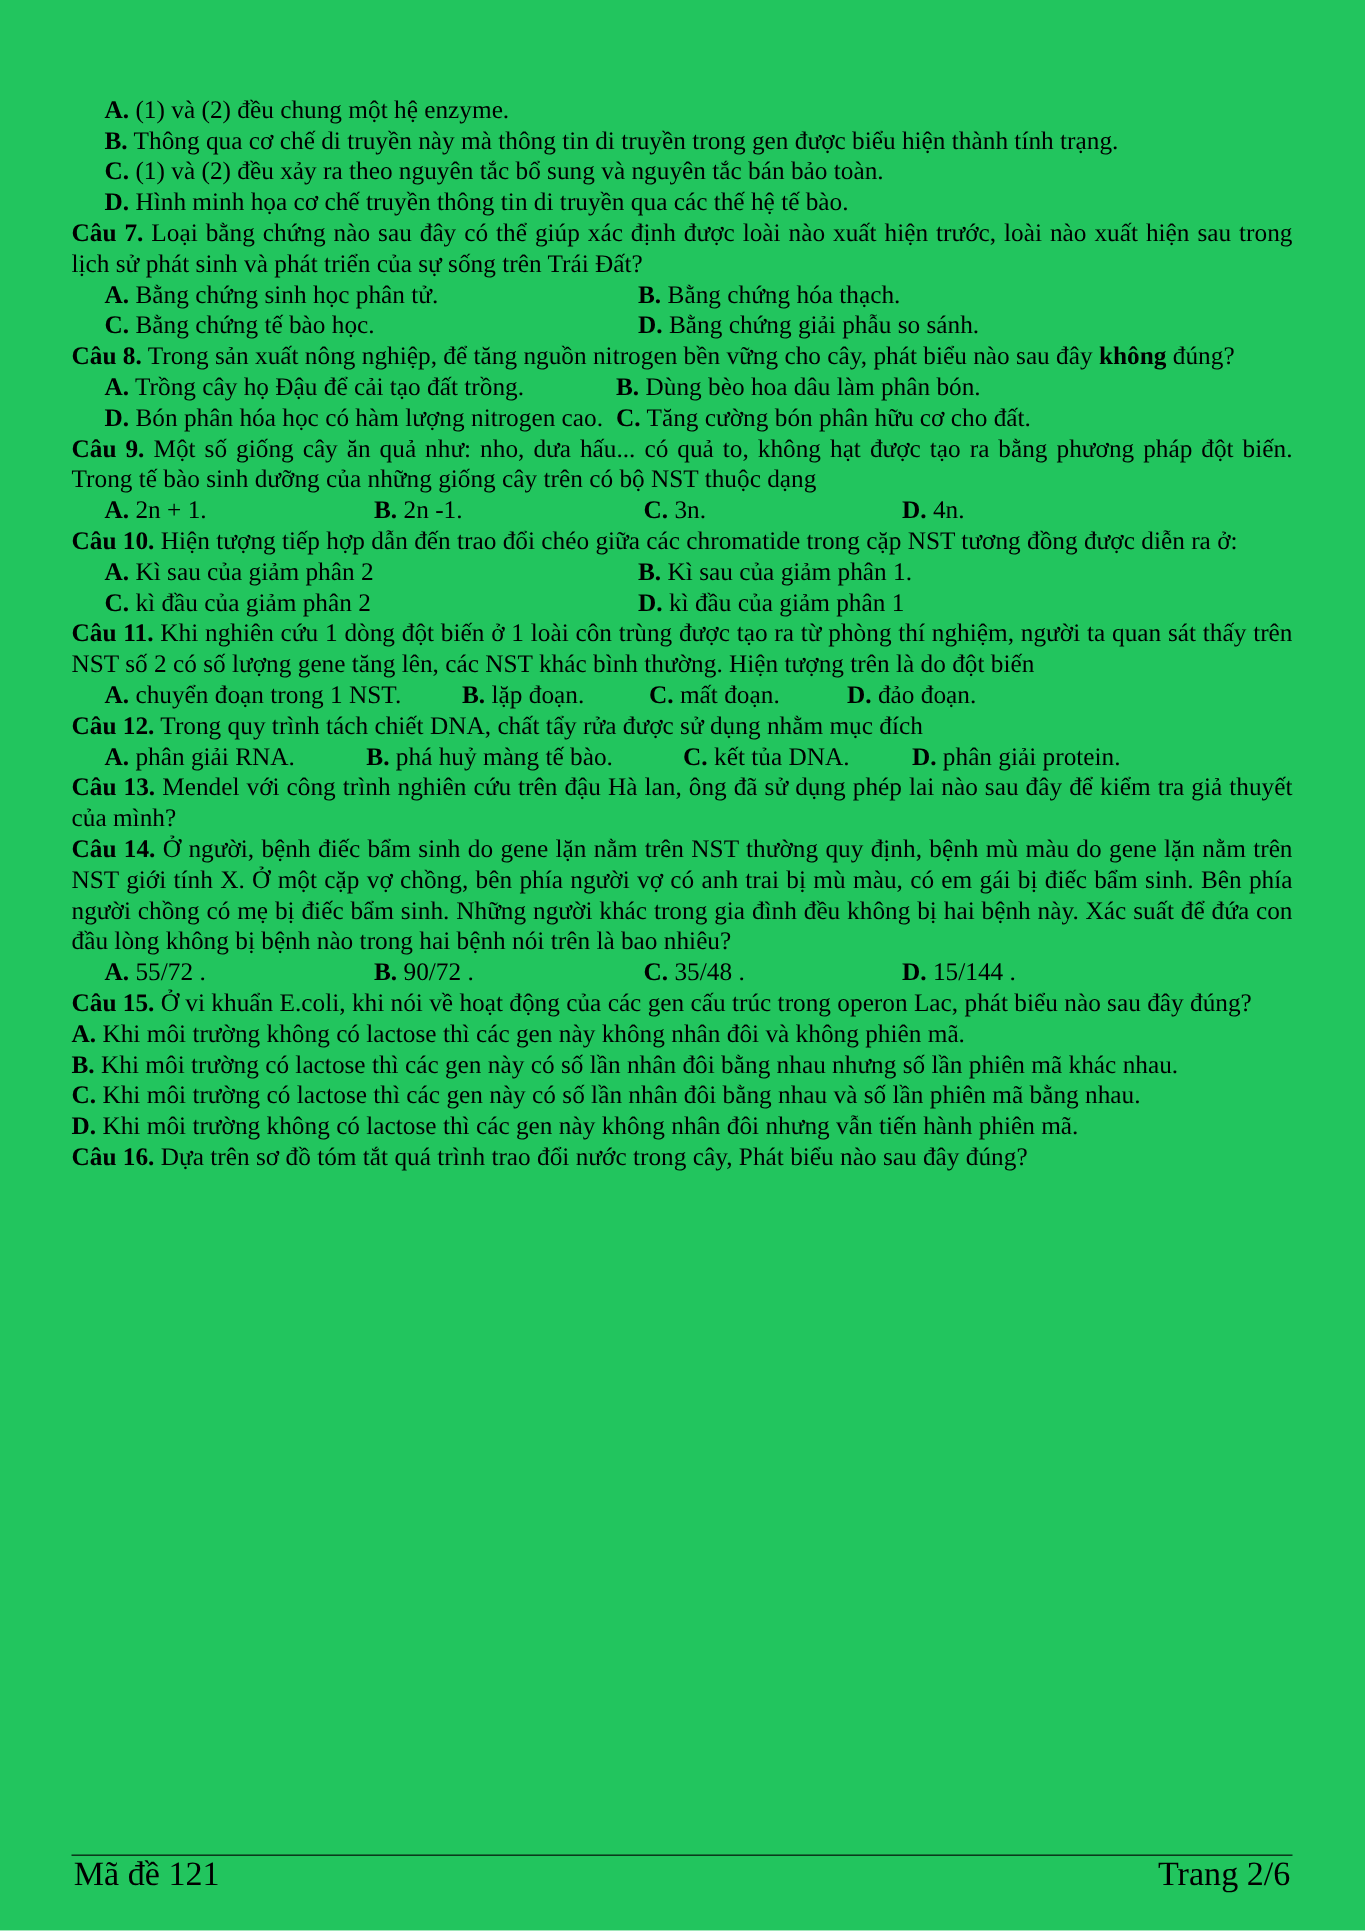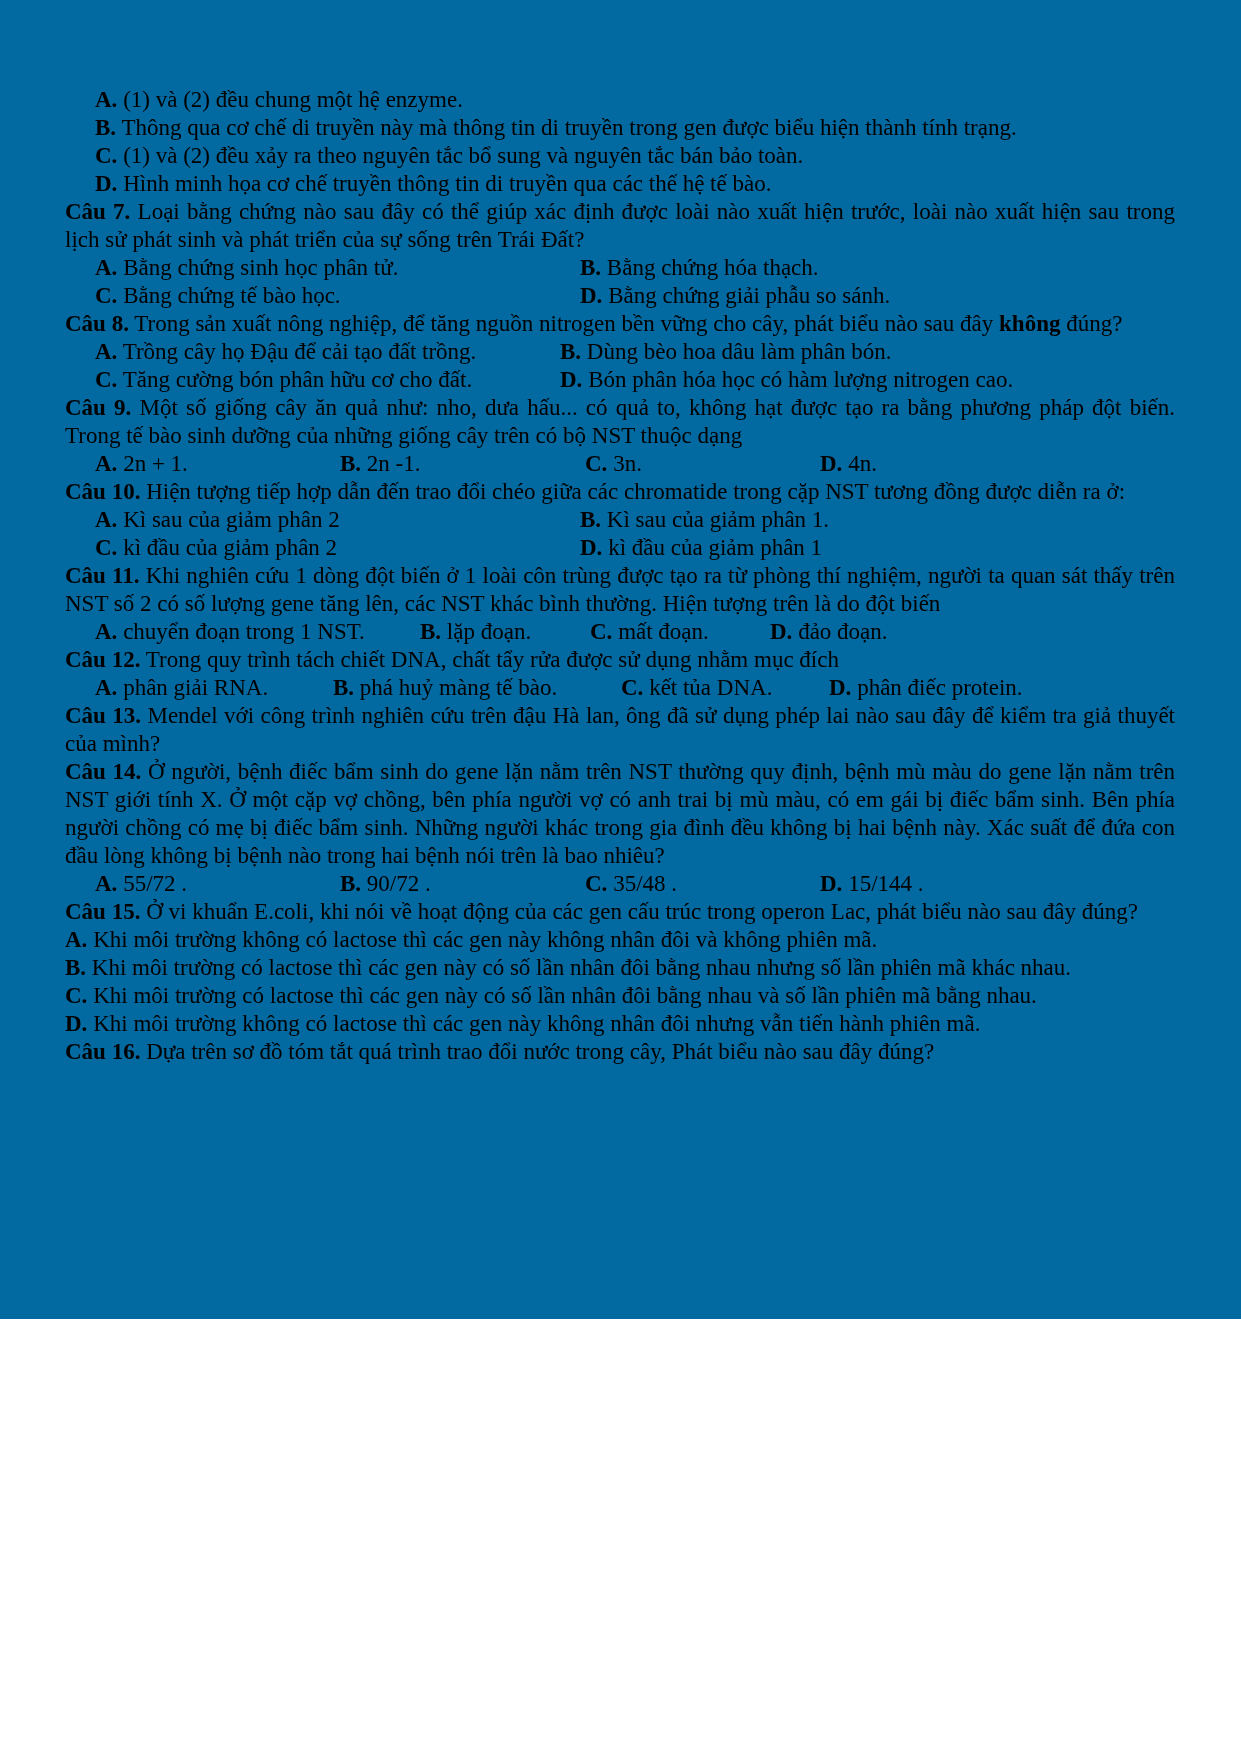--- a/index.html
+++ b/index.html
@@ -1,21 +1,21 @@
 <!DOCTYPE html>
 <html><head>
 <meta charset="utf-8">
 <style>
   * { margin: 0; padding: 0; box-sizing: border-box; }
   html, body { background: #ffffff; }
   .page {
     position: relative;
     width: 1241px;
-    height: 1319px;
-    background: #0369a1;
+    height: 1755px;
+    background: #22c55e;
     color: #000000;
     font-family: "Liberation Serif", "DejaVu Serif", serif;
     font-size: 23px;
     line-height: 28px;
     overflow: hidden;
   }
   .content {
     position: absolute;
     top: 86px;
     left: 65px;
@@ -65,22 +65,22 @@
         <div class="opt"><b>C.</b> <span>Bằng chứng tế bào học.</span></div>
         <div class="opt"><b>D.</b> <span>Bằng chứng giải phẫu so sánh.</span></div>
       </div>
     </section>
 
     <section>
       <p class="q-text"><b>Câu 8.</b> <span>Trong sản xuất nông nghiệp, để tăng nguồn nitrogen bền vững cho cây, phát biểu nào sau đây</span> <b>không</b> <span>đúng?</span></p>
       <div class="opts opts-2colb">
         <div class="opt"><b>A.</b> <span>Trồng cây họ Đậu để cải tạo đất trồng.</span></div>
         <div class="opt"><b>B.</b> <span>Dùng bèo hoa dâu làm phân bón.</span></div>
+        <div class="opt"><b>D.</b> <span>Bón phân hóa học có hàm lượng nitrogen cao.</span></div>
         <div class="opt"><b>C.</b> <span>Tăng cường bón phân hữu cơ cho đất.</span></div>
-        <div class="opt"><b>D.</b> <span>Bón phân hóa học có hàm lượng nitrogen cao.</span></div>
       </div>
     </section>
 
     <section>
       <p class="q-text"><b>Câu 9.</b> <span>Một số giống cây ăn quả như: nho, dưa hấu... có quả to, không hạt được tạo ra bằng phương pháp đột biến. Trong tế bào sinh dưỡng của những giống cây trên có bộ NST thuộc dạng</span></p>
       <div class="opts opts-4a">
         <div class="opt"><b>A.</b> <span>2n + 1.</span></div>
         <div class="opt"><b>B.</b> <span>2n -1.</span></div>
         <div class="opt"><b>C.</b> <span>3n.</span></div>
         <div class="opt"><b>D.</b> <span>4n.</span></div>
@@ -106,21 +106,21 @@
         <div class="opt"><b>D.</b> <span>đảo đoạn.</span></div>
       </div>
     </section>
 
     <section>
       <p class="q-text"><b>Câu 12.</b> <span>Trong quy trình tách chiết DNA, chất tẩy rửa được sử dụng nhằm mục đích</span></p>
       <div class="opts opts-4c">
         <div class="opt"><b>A.</b> <span>phân giải RNA.</span></div>
         <div class="opt"><b>B.</b> <span>phá huỷ màng tế bào.</span></div>
         <div class="opt"><b>C.</b> <span>kết tủa DNA.</span></div>
-        <div class="opt"><b>D.</b> <span>phân điếc protein.</span></div>
+        <div class="opt"><b>D.</b> <span>phân giải protein.</span></div>
       </div>
     </section>
 
     <section>
       <p class="q-text"><b>Câu 13.</b> <span>Mendel với công trình nghiên cứu trên đậu Hà lan, ông đã sử dụng phép lai nào sau đây để kiểm tra giả thuyết của mình?</span></p>
     </section>
 
     <section>
       <p class="q-text"><b>Câu 14.</b> <span>Ở người, bệnh điếc bẩm sinh do gene lặn nằm trên NST thường quy định, bệnh mù màu do gene lặn nằm trên NST giới tính X. Ở một cặp vợ chồng, bên phía người vợ có anh trai bị mù màu, có em gái bị điếc bẩm sinh. Bên phía người chồng có mẹ bị điếc bẩm sinh. Những người khác trong gia đình đều không bị hai bệnh này. Xác suất để đứa con đầu lòng không bị bệnh nào trong hai bệnh nói trên là bao nhiêu?</span></p>
       <div class="opts opts-4a">

